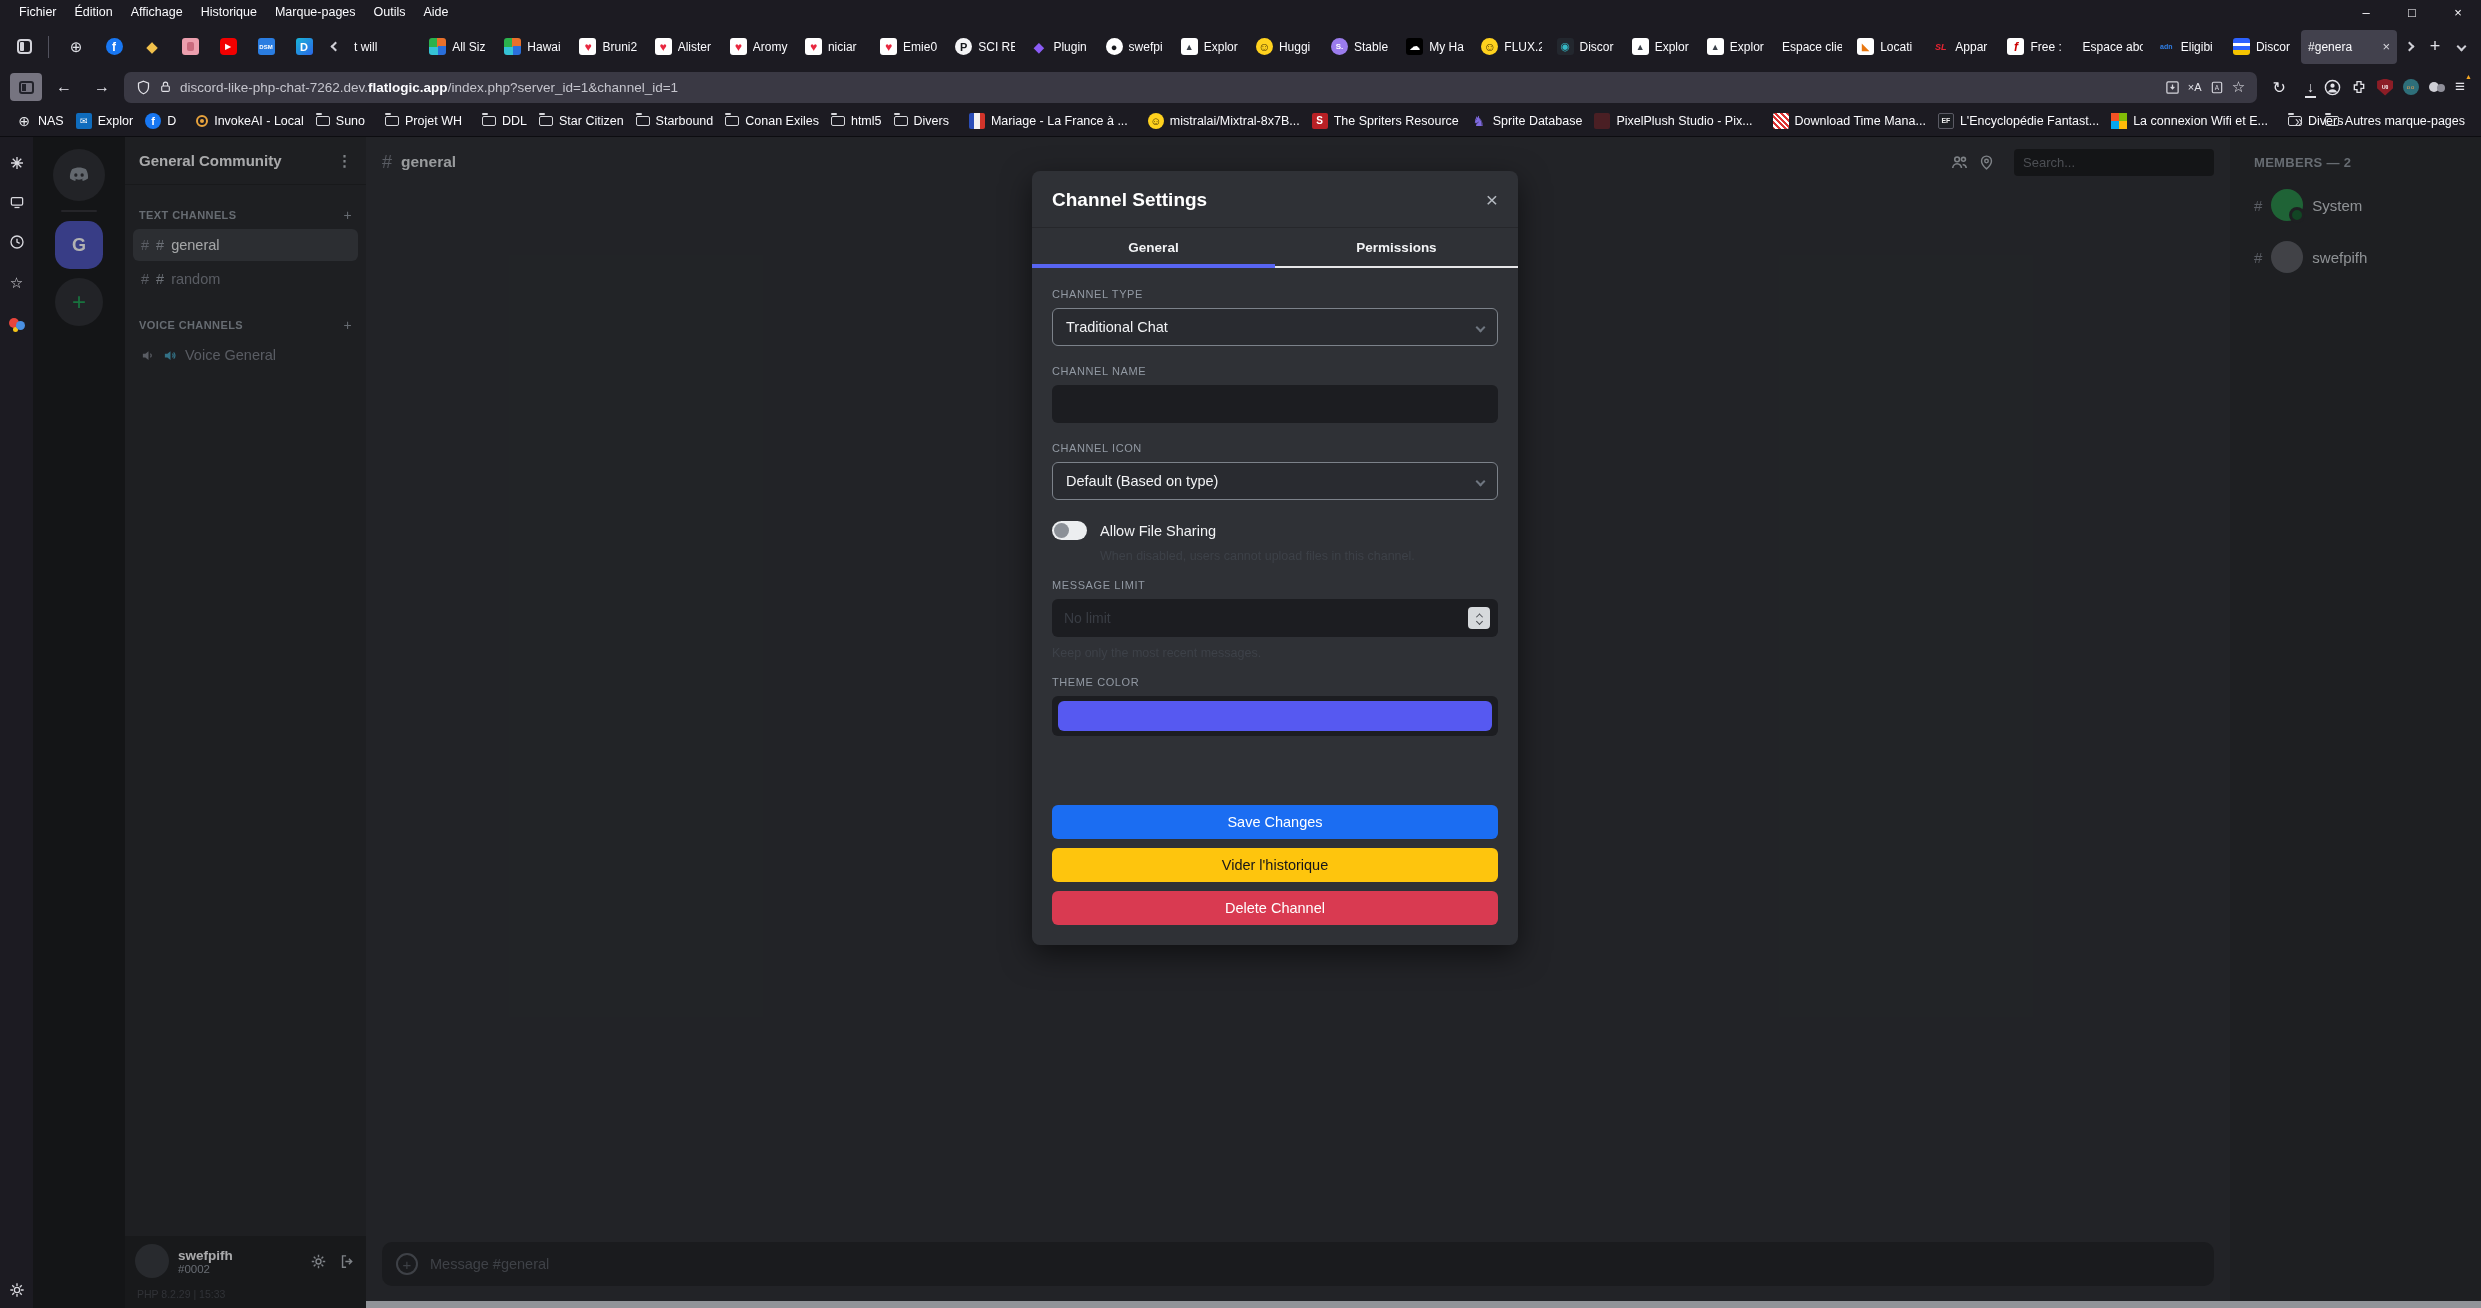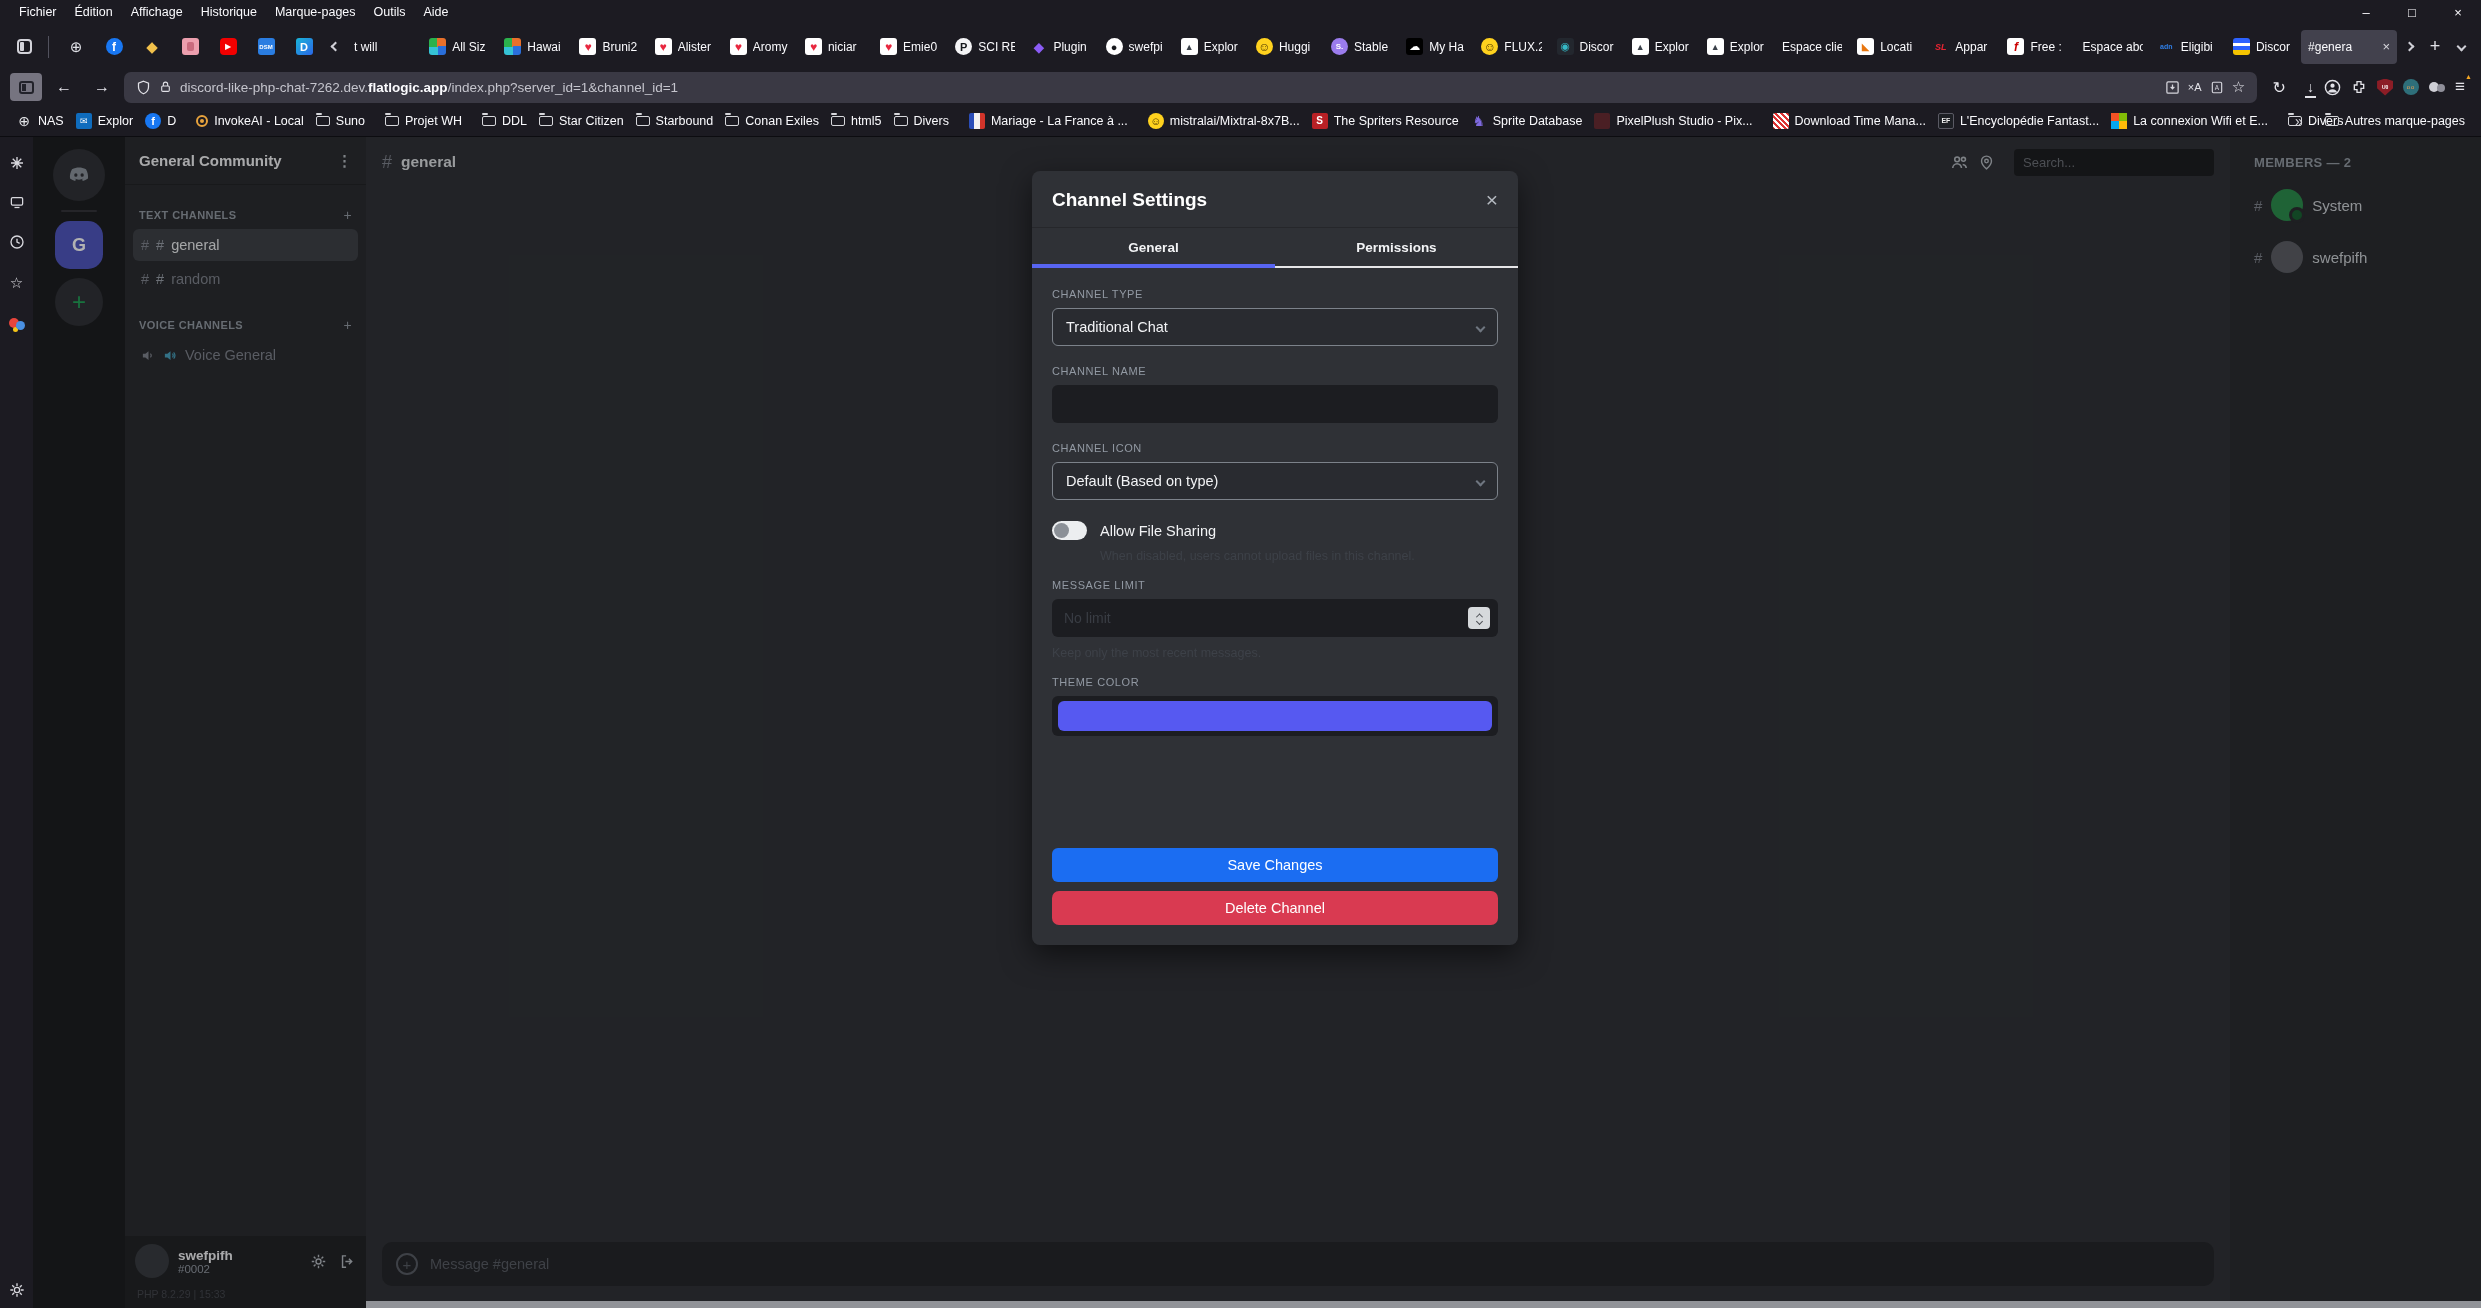--- a/index.html
+++ b/index.html
@@ -189,21 +189,21 @@
   .numwrap .text-input::placeholder { color:#393d44; }
   .spinner { position:absolute; right:8px; top:8px; width:22px; height:22px; background:#d6d9dc; border-radius:4px; display:flex; flex-direction:column; align-items:center; justify-content:center; gap:1px; }
   .spinner i { width:5px; height:5px; border-right:1.5px solid #4a4d52; border-bottom:1.5px solid #4a4d52; display:block; }
   .spinner .up { transform:rotate(-135deg) translate(-1px,-1px); }
   .spinner .dn { transform:rotate(45deg); }
   .colorwell { height:40px; background:#1c1d21; border-radius:6px; padding:5px 6px; margin-bottom:4px; }
   .swatch { height:100%; border-radius:6px; }
   .btn { height:34px; border-radius:6px; display:flex; align-items:center; justify-content:center; font-size:14.5px; margin-bottom:9px; flex:none; }
   .btn.save { color:#fff; margin-top:auto; }
   .btn.clear { color:#16161a; }
-  .btn.delete { color:#fff; margin-bottom:4px;border-radius:7px; }
+  .btn.delete { color:#fff; margin-bottom:4px; }
 
   svg { display:block; }
 </style>
 </head>
 <body>
 
 <div class="screen">
 
   <div class="menubar">
     <div data-list="menubar.items">
@@ -855,18 +855,19 @@
             </span>
         </div>
         <div class="helper">Keep only the most recent messages.</div>
 
         <div class="flabel">THEME COLOR</div>
         <div class="colorwell">
           <div class="swatch" style="background: rgb(86, 89, 241);"></div>
         </div>
 
         <div class="btn save" style="background: rgb(27, 109, 242);">Save Changes</div>
+        <div class="btn clear" style="background: rgb(254, 197, 13);">Vider l'historique</div>
         <div class="btn delete" style="background: rgb(217, 58, 81);">Delete Channel</div>
       </div>
 
     </div>
   </div>
 </div>
 
 </body></html>

